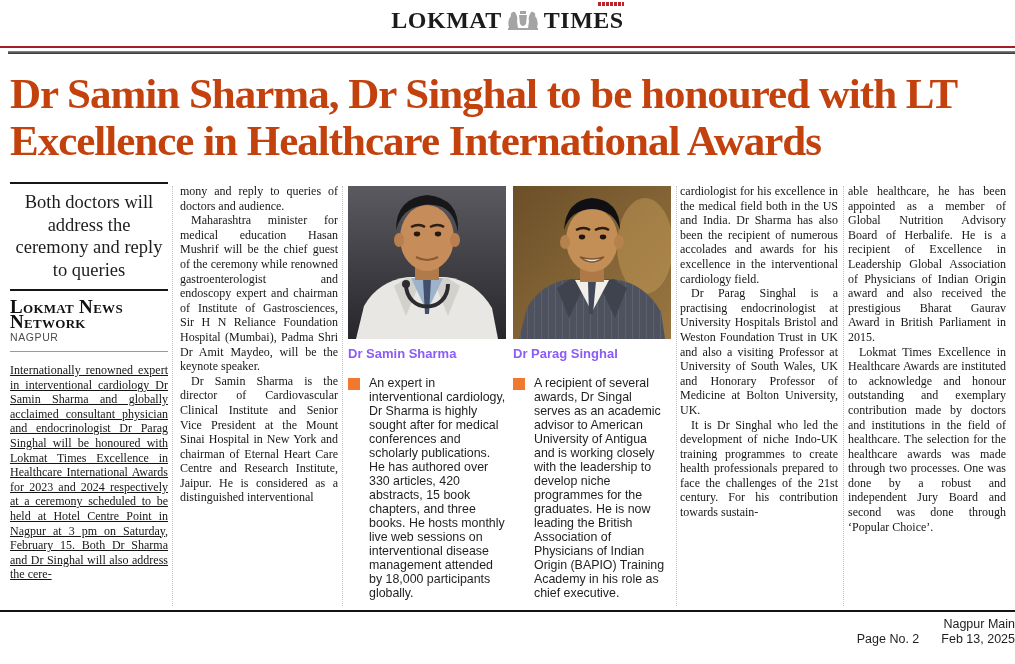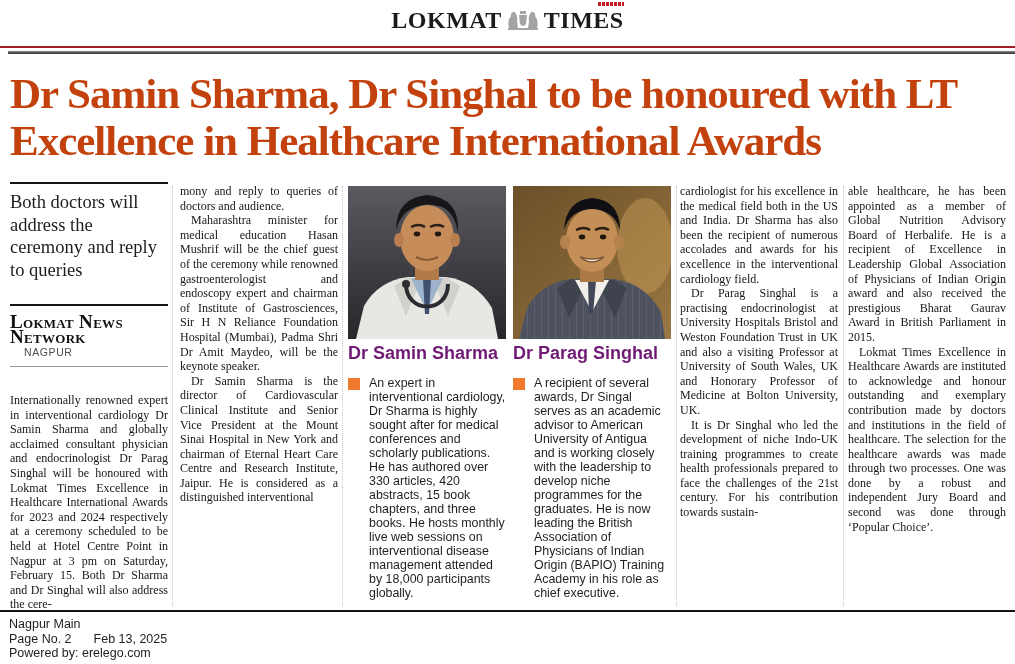--- a/index.html
+++ b/index.html
@@ -28,51 +28,51 @@
   
   .col{position:absolute;top:182px;width:158px;overflow:hidden;}
   .col1{left:10px;height:428px;}
   .col2{left:180px;top:184px;height:426px;}
   .col5{left:680px;top:184px;height:426px;}
   .col6{left:848px;top:184px;height:426px;}
 
   .hrule{border:0;border-top:2px solid #161616;margin:0;}
   .hrule-thin{border:0;border-top:1px solid #9a9a9a;margin:0;}
 
-  .standfirst{font-size:18.5px;line-height:22.5px;color:#1d1d1d;margin:7px 0 23px 0;
-              font-family:"Liberation Serif",serif;}
+  .standfirst{font-size:18.5px;line-height:22.5px;color:#1d1d1d;margin:7px 0 8px 0;
+              font-family:"Liberation Serif",serif;text-align:center;}
   .byline-network{margin-top:8px;font-weight:bold;font-variant:small-caps;
                   font-size:19px;letter-spacing:.3px;color:#111;line-height:15px;}
   .byline-city{font-family:"Liberation Sans",sans-serif;font-size:10.5px;
-               letter-spacing:.6px;color:#4c4c4c;margin:2px 0 8px 14px;line-height:12px;}
+               letter-spacing:.6px;color:#4c4c4c;margin:2px 0 8px 0;line-height:12px;}
 
   .body-text p{margin:0;font-size:12px;line-height:14.6px;text-align:justify;
                color:#161616;font-family:"Liberation Serif",serif;}
   .body-text p.indent{text-indent:11px;}
-  .col1 .body-text{margin-top:26px;}
+  .col1 .body-text{margin-top:11px;text-decoration:underline;}
 
   
   .photocol{position:absolute;top:186px;width:158px;}
   .photocol-a{left:348px;}
   .photocol-b{left:513px;}
   .portrait{width:158px;height:153px;display:block;}
-  .caption{font-family:"Liberation Sans",sans-serif;font-weight:bold;font-size:18px;
-           color:#701a75;margin-top:7px;line-height:15px;}
+  .caption{font-family:"Liberation Sans",sans-serif;font-weight:bold;font-size:13px;
+           color:#8b5cf6;margin-top:7px;line-height:15px;}
   .note{position:relative;margin-top:15px;padding-left:21px;
         font-family:"Liberation Sans",sans-serif;font-size:12.4px;line-height:14px;
         color:#1f1f1f;width:137px;}
   .bullet-sq{position:absolute;left:0;top:2px;width:12px;height:12px;background:#f0792f;}
 
   
   .vsep{position:absolute;top:186px;height:420px;border-left:1px dotted #c4c4c4;}
   .vsep-1{left:172px;}.vsep-2{left:342px;}.vsep-3{left:676px;}.vsep-4{left:843px;}
 
   
   .rule-bottom{position:absolute;top:610px;left:0;right:0;height:2px;background:#141414;}
-  .footer{position:absolute;top:617px;left:9px;right:0;text-align:left;
+  .footer{position:absolute;top:617px;left:16px;right:0;text-align:right;
           font-family:"Liberation Sans",sans-serif;font-size:12.5px;line-height:14.5px;
           color:#1e1e1e;}
   .footer .gap{display:inline-block;width:22px;}
 </style>
 </head>
 <body>
 
 <div class="page">
 
   <header class="masthead">
@@ -204,16 +204,15 @@
   <div class="vsep vsep-2"></div>
   <div class="vsep vsep-3"></div>
   <div class="vsep vsep-4"></div>
 
   <div class="rule-bottom"></div>
   <div class="footer">
     <div>Nagpur Main</div>
     <div>
       <span>Page No. 2</span><span class="gap"></span><span>Feb 13, 2025</span>
     </div>
-    <div>Powered by: erelego.com</div>
   </div>
 
 </div>
 
 </body></html>

